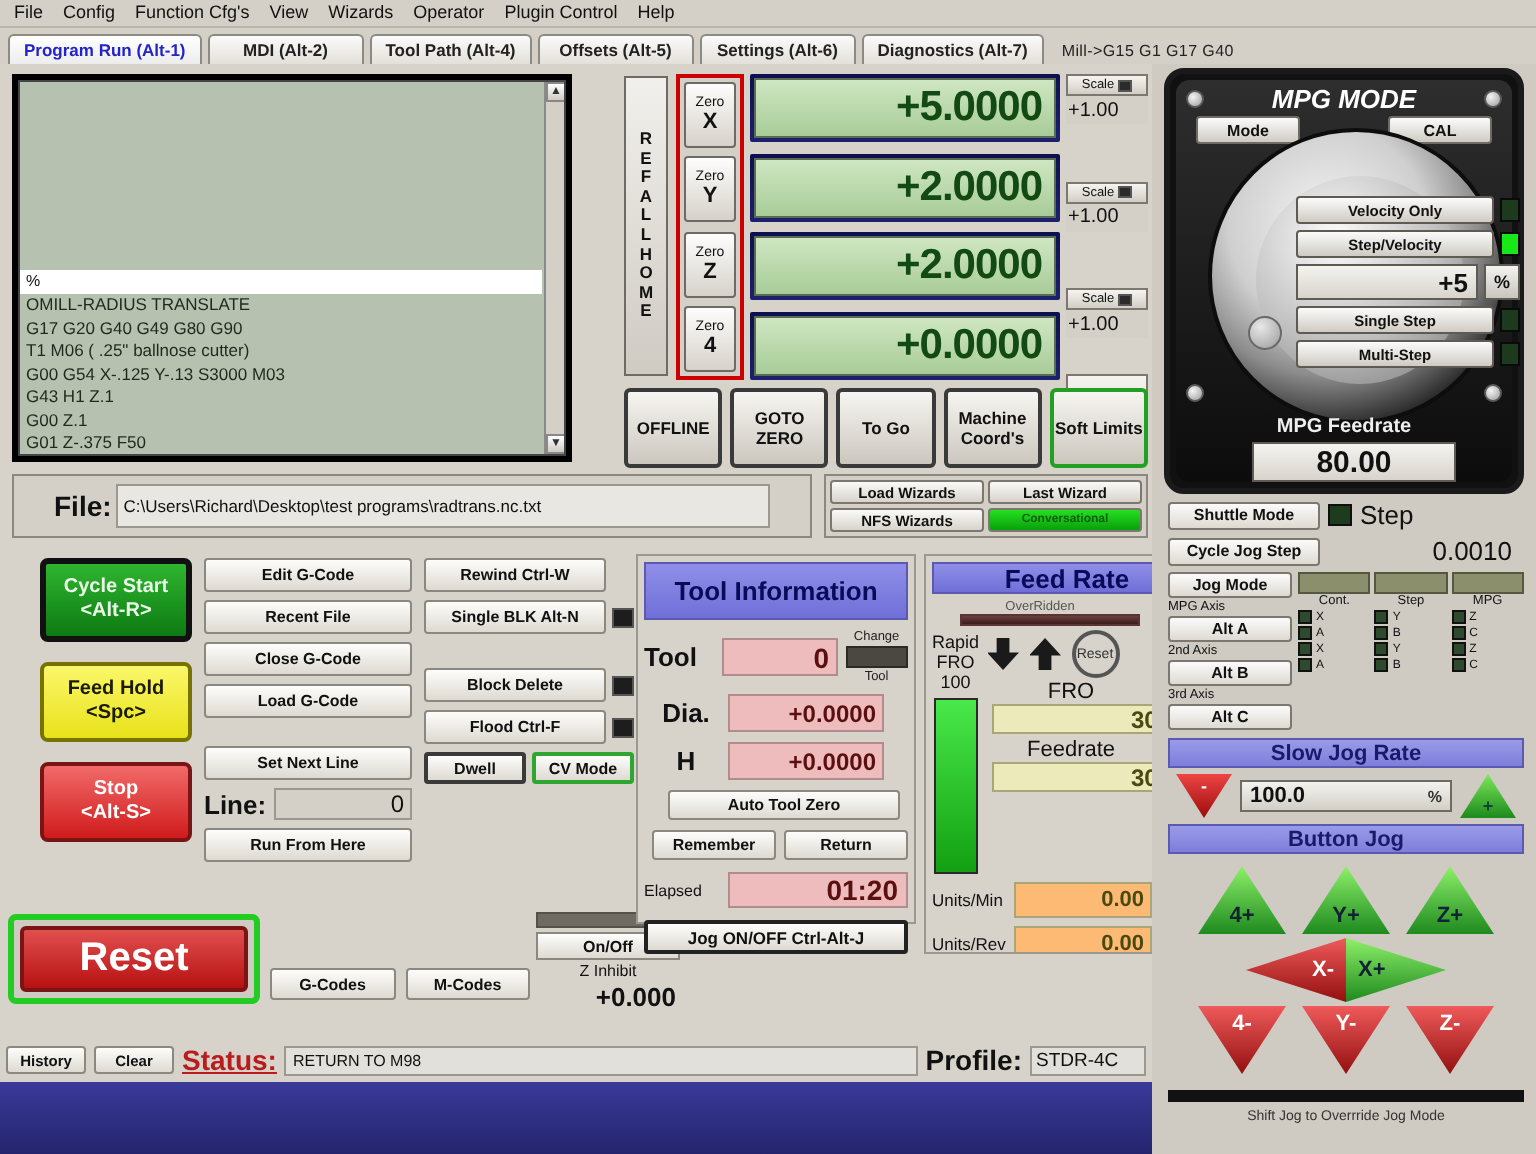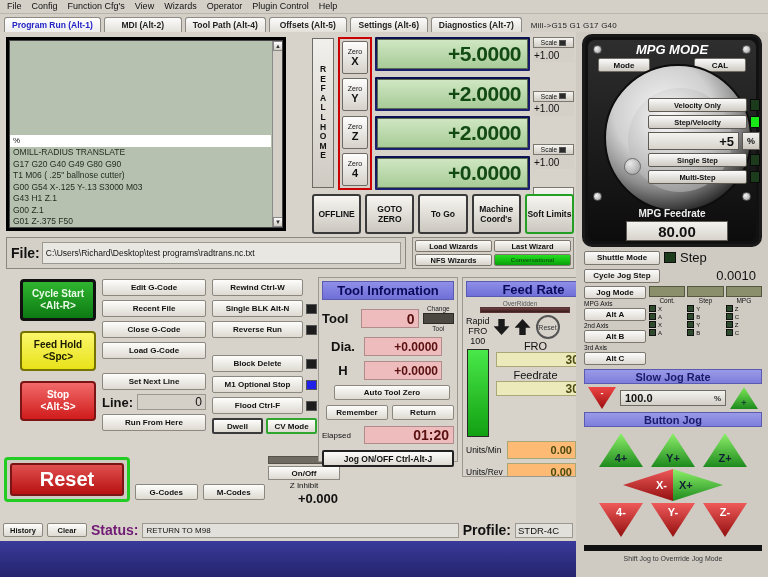--- a/index.html
+++ b/index.html
@@ -134,21 +134,21 @@
     flex:1; background:linear-gradient(#f7f5f1,#cbc7bf); border:2px solid #3a3a3a;
     border-radius:3px; font-size:8.5px; font-weight:bold; color:#111;
     display:flex; flex-direction:column; align-items:center; justify-content:center;
     line-height:10px; text-align:center;
   }
   .dro-btn.softlimits { border-color:#23a023; }
 
   
   .filebar {
     position:absolute; left:6px; top:205px; width:400px; height:32px;
-    background:#d4d0c8; border:1px solid #8b8880; display:flex; align-items:center; padding:0 4px;
+    background:#d4d0c8; border:1px solid #8b8880; display:flex; align-items:center; padding:0 20px;
   }
   .file-label { font-size:14px; font-weight:bold; color:#111; margin-right:2px; }
   .file-value {
     flex:1; height:22px; background:#e9e7e2; border:1px solid #9b9890;
     font-size:8.5px; color:#111; display:flex; align-items:center; padding-left:3px;
     overflow:hidden; white-space:nowrap;
   }
   .wizbox {
     position:absolute; left:412px; top:205px; width:162px; height:32px;
     display:grid; grid-template-columns:1fr 1fr; grid-template-rows:1fr 1fr; gap:2px;
@@ -233,21 +233,21 @@
   }
   .zi-lab { font-size:8px; color:#111; line-height:11px; }
   .zi-val { font-size:13px; font-weight:bold; color:#111; text-align:right; padding-right:2px; }
 
   
   .toolinfo {
     position:absolute; left:318px; top:245px; width:140px; height:185px;
     background:#d7d3cb; border:1px solid #9b9890; padding:3px;
   }
   .panel-title {
-    height:19px; background:linear-gradient(#8f8fe8,#6f6fd8);
+    height:29px; background:linear-gradient(#8f8fe8,#6f6fd8);
     border:1px solid #5a5ab0;
     font-size:13px; font-weight:bold; color:#0a0a5a;
     display:flex; align-items:center; justify-content:center;
   }
   .tool-row { display:flex; align-items:center; margin-top:5px; }
   .tool-lab { font-size:13px; font-weight:bold; color:#111; width:42px; }
   .tool-lab.r { text-align:center; }
   .tool-val {
     width:62px; height:19px; background:#eebcbc; border:1px solid #b08c8c;
     font-size:14px; font-weight:bold; color:#5a1010;
@@ -328,21 +328,21 @@
   
   .statusbar {
     position:absolute; left:0; bottom:36px; width:576px; height:22px;
     display:flex; align-items:center; padding:0 3px; gap:4px; background:#d7d3cb;
   }
   .sbtn {
     width:40px; height:14px; background:linear-gradient(#fdfdfb,#dedad2);
     border:1px solid #8b8880; border-radius:2px; font-size:7.5px; font-weight:bold; color:#111;
     display:flex; align-items:center; justify-content:center;
   }
-  .status-lab { font-size:14px; font-weight:bold; color:#701a75; }
+  .status-lab { font-size:14px; font-weight:bold; color:#b91c1c;text-decoration:underline; }
   .status-val {
     flex:1; height:15px; background:#e2e0da; border:1px solid #9b9890;
     font-size:8px; color:#111; display:flex; align-items:center; padding-left:3px;
   }
   .profile-lab { font-size:14px; font-weight:bold; color:#111; }
   .profile-val {
     width:58px; height:15px; background:#e2e0da; border:1px solid #9b9890;
     font-size:9.5px; color:#111; display:flex; align-items:center; padding-left:2px; overflow:hidden;
   }
   .bottomband {
@@ -668,32 +668,24 @@
 
         <div class="rightcol">
           <div class="rowled">
             <div class="flatbtn">Rewind Ctrl-W</div>
             <div class="led spacer"></div>
           </div>
           <div class="rowled">
             <div class="flatbtn">Single BLK Alt-N</div>
             <div class="led"></div>
           </div>
-          <div class="rowled">
-            <div class="flatbtn">Reverse Run</div>
-            <div class="led"></div>
-          </div>
           <div style="height:13px"></div>
           <div class="rowled">
             <div class="flatbtn">Block Delete</div>
             <div class="led"></div>
-          </div>
-          <div class="rowled">
-            <div class="flatbtn">M1 Optional Stop</div>
-            <div class="led blue"></div>
           </div>
           <div class="rowled">
             <div class="flatbtn">Flood Ctrl-F</div>
             <div class="led"></div>
           </div>
           <div class="dwellrow">
             <div class="tog">Dwell</div>
             <div class="tog cv">CV Mode</div>
           </div>
         </div>

